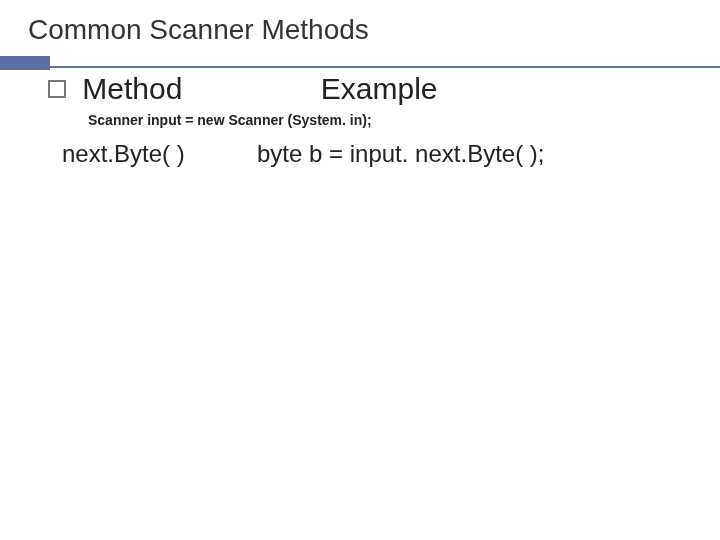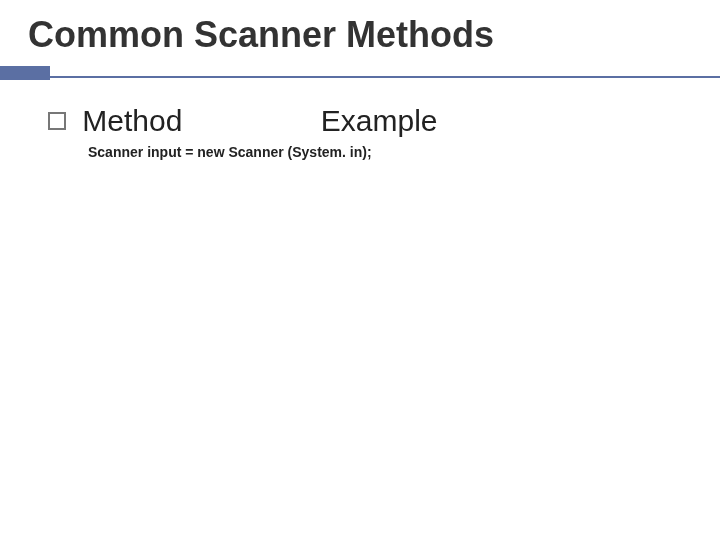--- a/index.html
+++ b/index.html
@@ -6,42 +6,41 @@
       margin: 0;
       padding: 0;
       width: 720px;
       height: 540px;
       background: #fff;
       font-family: Arial, Helvetica, sans-serif;
       color: #222;
       position: relative;
     }
     .title {
-      font-size: 36px;
-      font-weight: 700;
+      font-size: 28px;
+      font-weight: 400;
       padding: 14px 0 10px 28px;
       color: #333;
     }
     .accent-wrap {
       height: 14px;
     }
     .accent-bar {
       background: #5b6fa3;
       height: 14px;
       width: 50px;
       display: inline-block;
     }
     .accent-line {
       border-bottom: 2px solid #5b6fa3;
       height: 0;
       width: 100%;
       margin-top: -8px;
     }
     .headers {
-      margin-top: 22px;
       padding-left: 48px;
       font-size: 30px;
       color: #222;
     }
     .bullet {
       display: inline-block;
       width: 14px;
       height: 14px;
       border: 2px solid #777;
       margin-right: 8px;
@@ -88,13 +87,14 @@
 
 <div class="headers">
   <span class="bullet"></span>
   <span class="h-method">Method</span>
   <span class="h-example">Example</span>
 </div>
 
 <div class="decl">Scanner input = new Scanner (System. in);</div>
 
 <div class="rows">
+  <div class="row"><span class="m">next.Byte( )</span><span>byte b = input. next.Byte( );</span></div>
 </div>
 
 </body></html>

